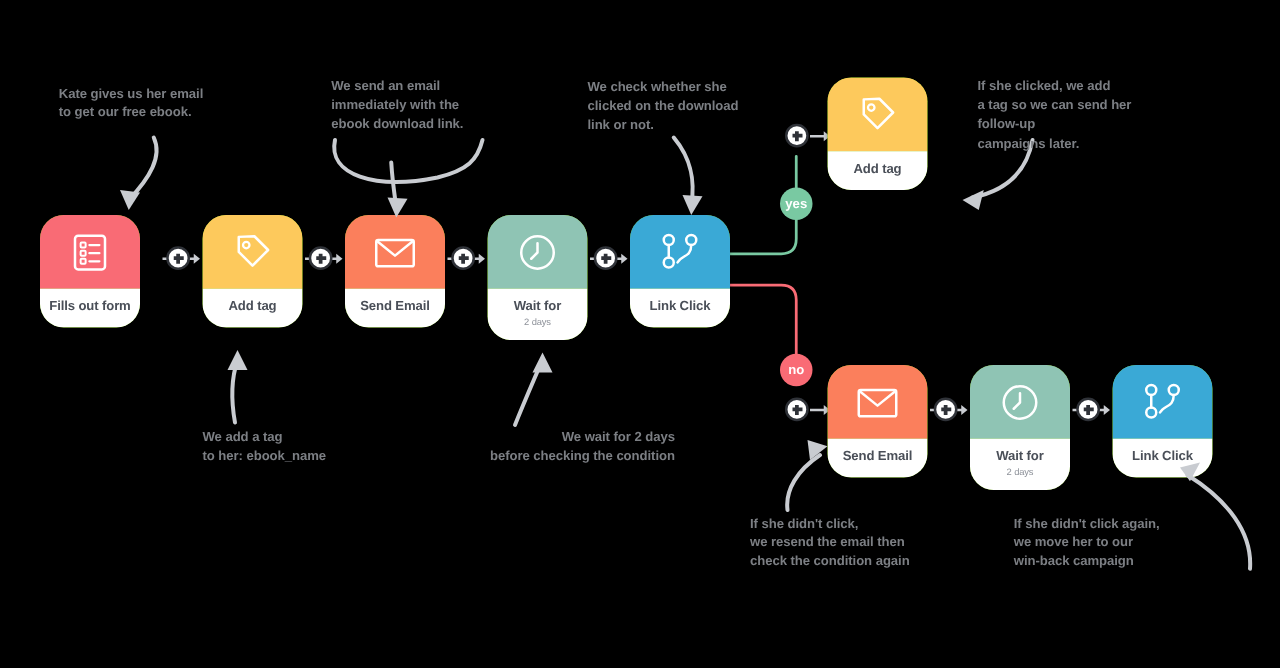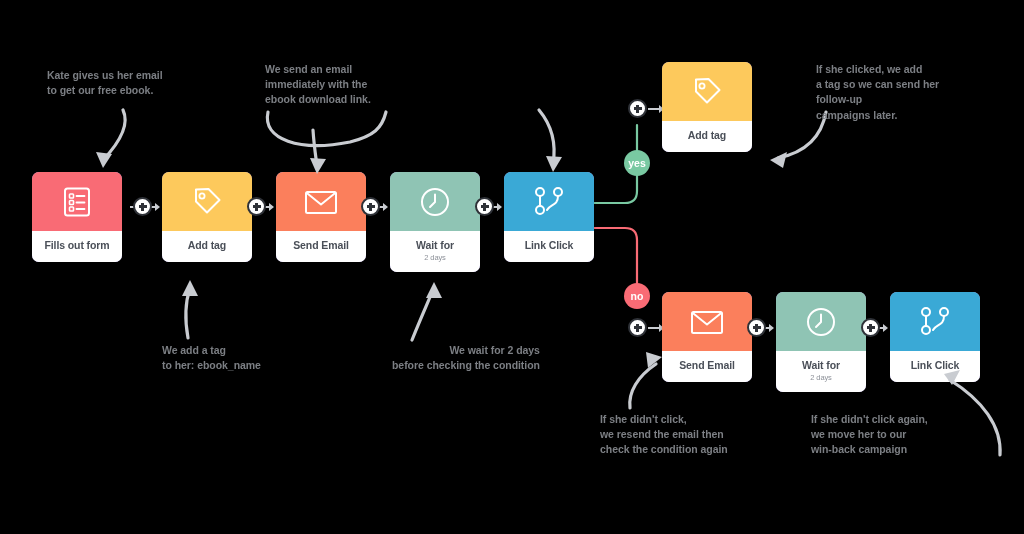--- a/index.html
+++ b/index.html
@@ -11,23 +11,23 @@
   }
   #canvas {
     position: relative;
     width: 1024px; height: 534px;
     background: #000;
   }
 
   
   .node {
     position: absolute;
-    width: 90px;
-    border-radius: 7px;
-    background: #c4b5fd;
+    width: 80px;
+    border-radius: 19px;
+    background: #84cc16;
     overflow: hidden;
     box-shadow: 0 1px 3px rgba(0,0,0,0.25);
     z-index: 5;
   }
   .node-icon {
     height: 59px;
     display: flex;
     align-items: center;
     justify-content: center;
   }
@@ -322,21 +322,24 @@
       </svg>
     </div>
     <div class="node-label"><span>Link Click</span></div>
   </div>
 
   <div class="ann" style="left:47px; top:68px;">Kate gives us her email
 to get our free ebook.</div>
   <div class="ann" style="left:265px; top:62px;">We send an email
 immediately with the
 ebook download link.</div>
-  <div class="ann" style="left:816px; top:62px;">If she clicked, we add
+  <div class="ann" style="left:470px; top:63px;">We check whether she
+clicked on the download
+link or not.</div>
+  <div class="ann" style="left:782px; top:62px;">If she clicked, we add
 a tag so we can send her
 follow-up
 campaigns later.</div>
   <div class="ann" style="left:162px; top:343px;">We add a tag
 to her: ebook_name</div>
   <div class="ann" style="left:392px; top:343px;text-align:right;">We wait for 2 days
 before checking the condition</div>
   <div class="ann" style="left:600px; top:412px;">If she didn't click,
 we resend the email then
 check the condition again</div>

